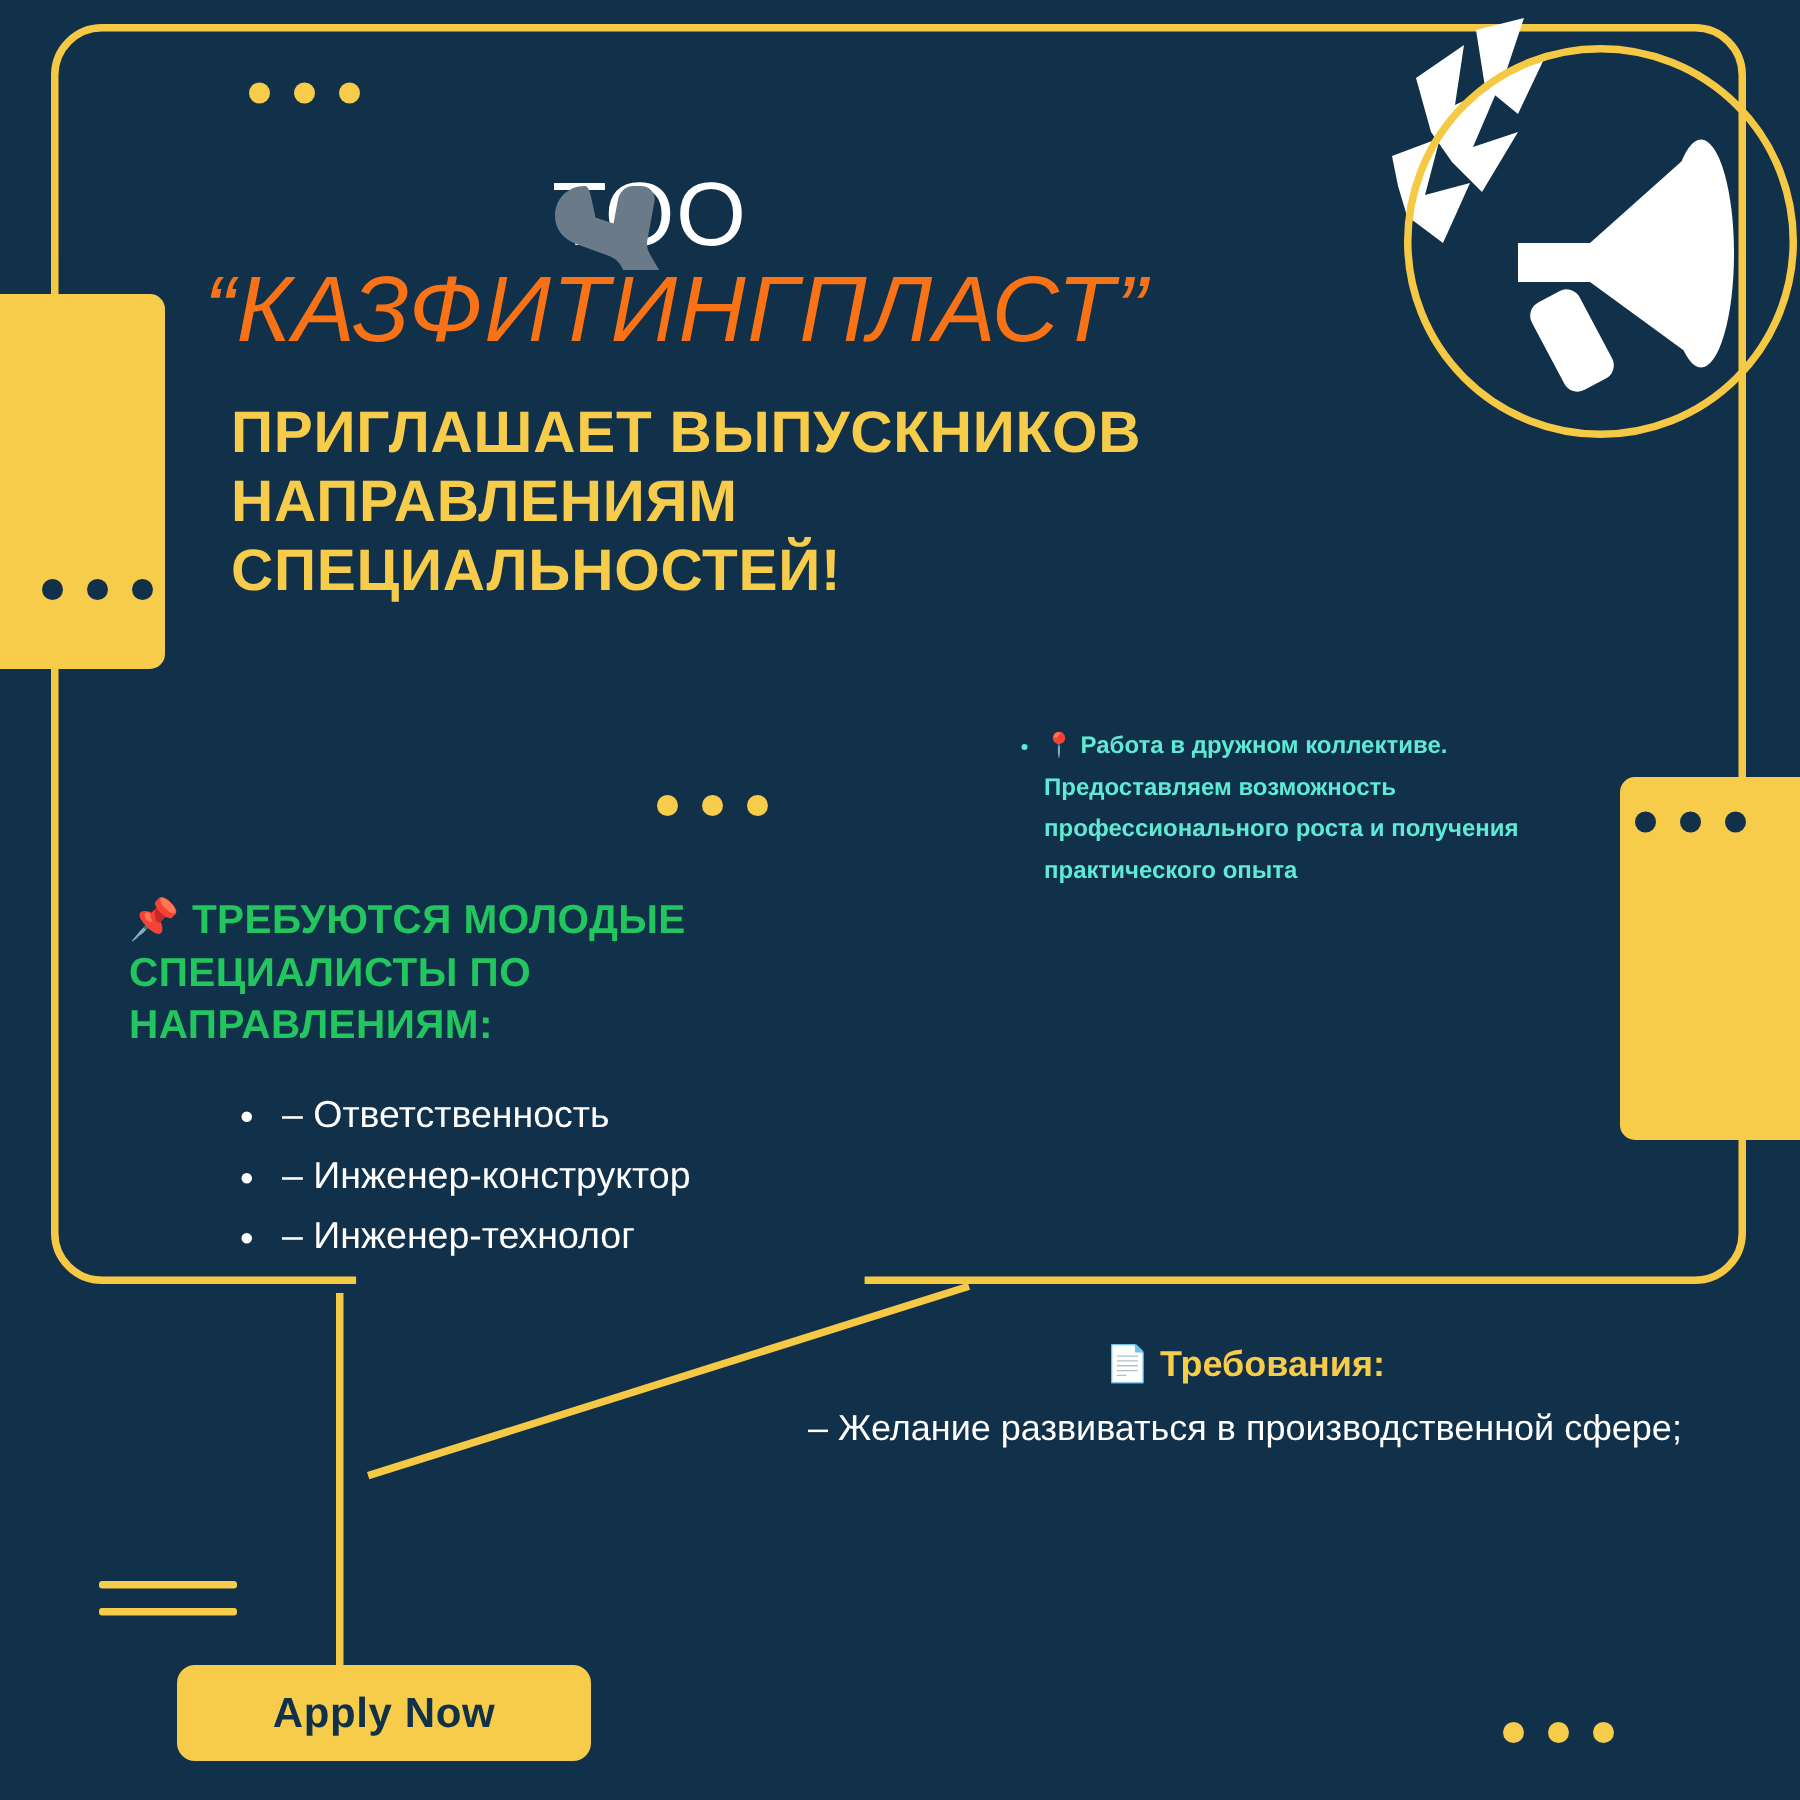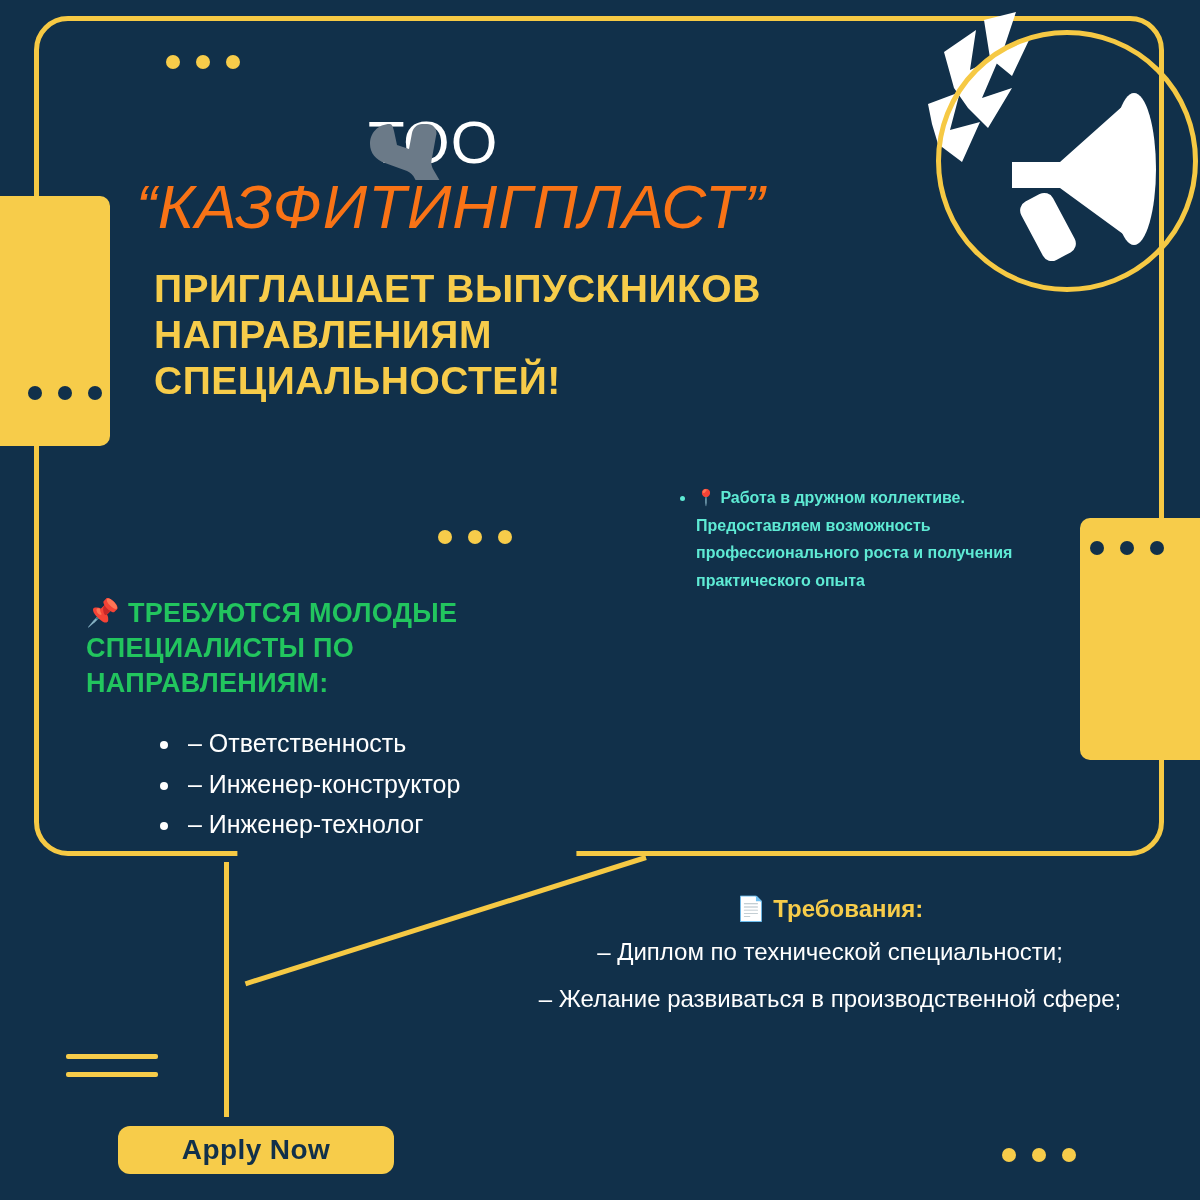--- a/index.html
+++ b/index.html
@@ -224,21 +224,21 @@
     line-height: 1.45;
     margin-top: 12px;
   }
 
   
   .cta {
     position: absolute;
     left: 118px;
     bottom: 26px;
     width: 276px;
-    height: 48px;
+    height: 64px;
     background: #f7cc4a;
     color: #11304a;
     border: none;
     border-radius: 12px;
     font-family: "Liberation Sans", sans-serif;
     font-size: 28px;
     font-weight: bold;
     letter-spacing: 0.4px;
     cursor: pointer;
   }
@@ -325,19 +325,18 @@
   <div class="right-col">
     <ul>
       <li><span>📍</span> <span>Работа в дружном коллективе. Предоставляем возможность профессионального роста и получения практического опыта</span></li>
     </ul>
   </div>
 
   <div class="req">
     <div class="req-head">
       <span>📄</span> <span>Требования:</span>
     </div>
-    <div class="req-item">– Диплом по технической специальности;</div>
     <div class="req-item">– Желание развиваться в производственной сфере;</div>
   </div>
 
   <button class="cta">Apply Now</button>
 
 </div>
 
 </body></html>

